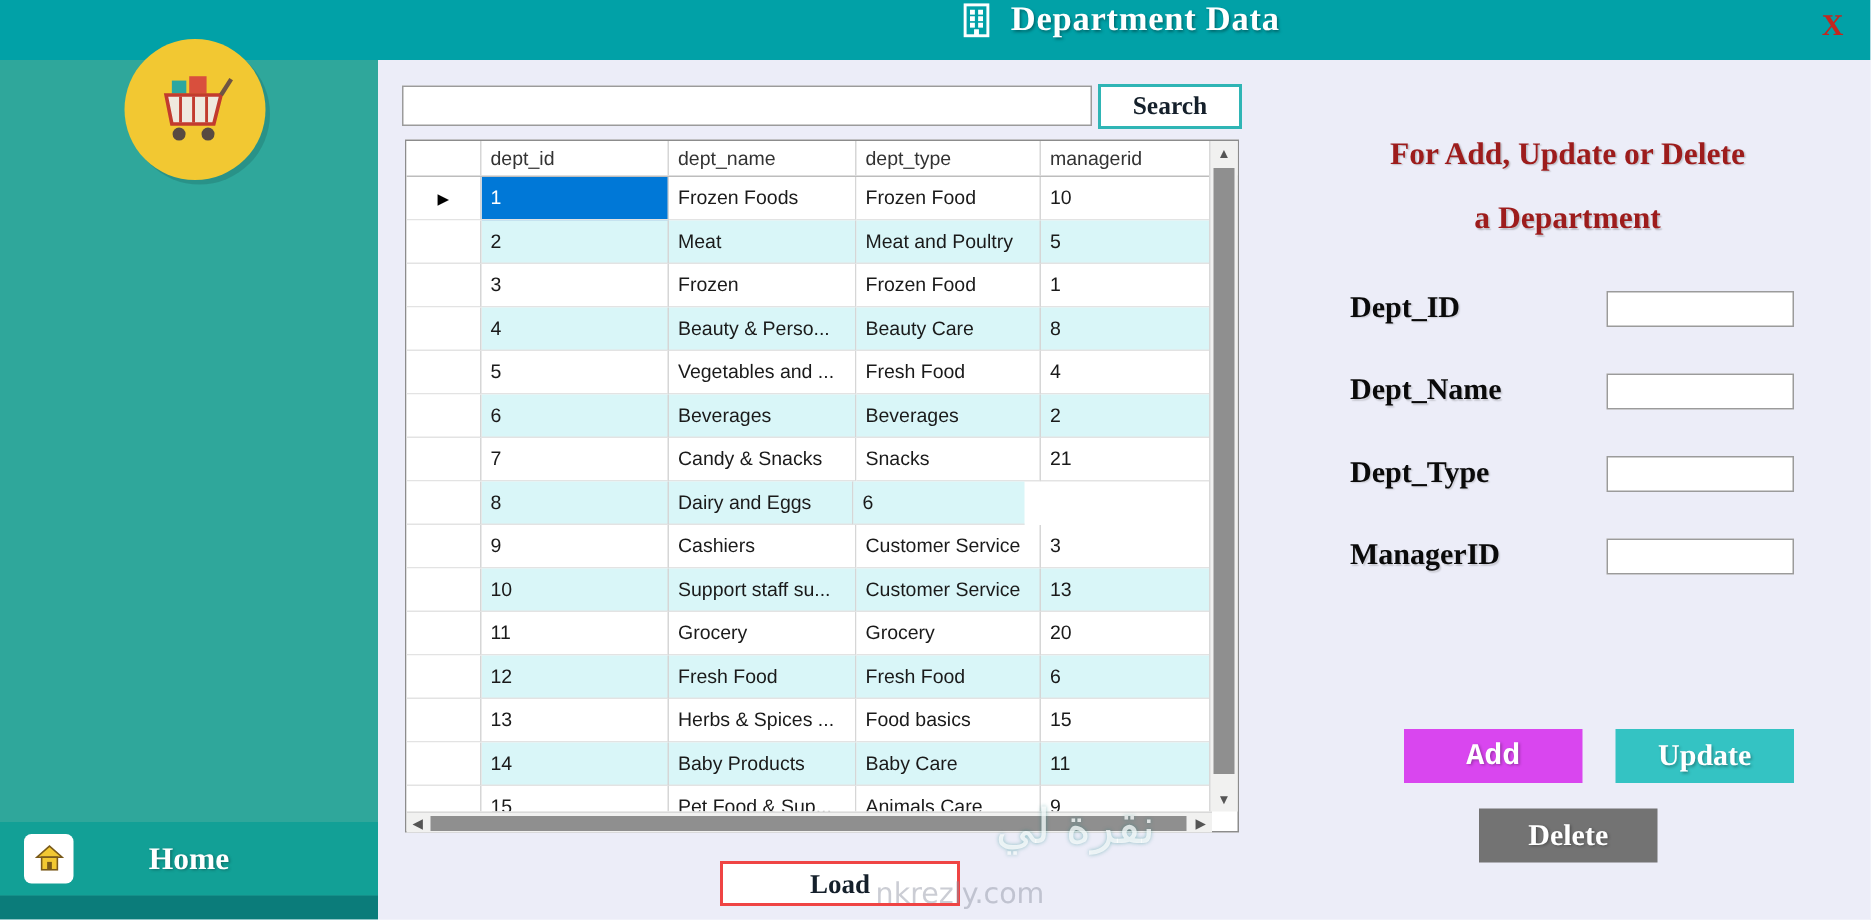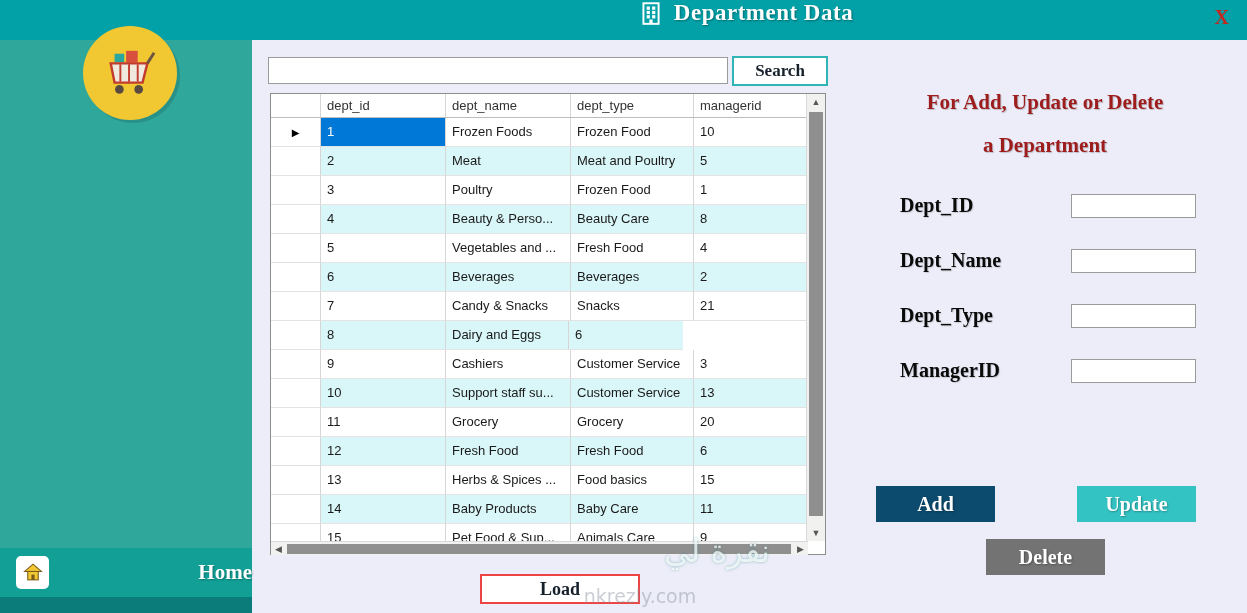--- a/index.html
+++ b/index.html
@@ -23,21 +23,21 @@
                  display: flex; align-items: center; justify-content: center; }
   .menu { position: absolute; left: 0; top: 140px; width: 252px; }
   .menu-item { height: 55px; line-height: 55px; text-align: center; color: #fff;
                font-family: "Liberation Serif", serif; font-weight: bold; font-size: 21px;
                letter-spacing: .5px; text-shadow: 1px 1px 2px rgba(0,0,0,.3); cursor: pointer; }
   .home-strip { position: absolute; left: 0; top: 548px; width: 252px; height: 49px;
                 background: #12A096; cursor: pointer; }
   .home-iconbox { position: absolute; left: 16px; top: 8px; width: 33px; height: 33px;
                   background: #fff; border-radius: 5px; display: flex; align-items: center; justify-content: center; }
   .home-label { position: absolute; left: 0; top: 0; width: 252px; height: 49px; line-height: 49px;
-                text-align: right; color: #fff; font-family: "Liberation Serif", serif;
+                text-align: center; color: #fff; font-family: "Liberation Serif", serif;
                 font-weight: bold; font-size: 21px; text-shadow: 1px 1px 2px rgba(0,0,0,.3); }
   .sidebar-bottom { position: absolute; left: 0; top: 597px; width: 252px; height: 16px; background: #0B7C7A; }
 
   
   .search-input { position: absolute; left: 268px; top: 57px; width: 460px; height: 27px;
                   border: 1px solid #9b9b9b; background: #fff; font-size: 14px; padding: 0 6px; outline: none; }
   .search-btn { position: absolute; left: 732px; top: 56px; width: 96px; height: 30px;
                 background: #fff; border: 2px solid #2FB5B5; font-family: "Liberation Serif", serif;
                 font-weight: bold; font-size: 17px; color: #15202B; cursor: pointer; }
 
@@ -89,21 +89,21 @@
              font-size: 21px; text-shadow: 1px 1px 1px rgba(0,0,0,.2); }
   .fields { position: absolute; left: 900px; top: 178px; width: 296px; }
   .field-row { display: flex; align-items: center; justify-content: space-between; height: 55px; }
   .field-label { font-family: "Liberation Serif", serif; font-weight: bold; font-size: 20px;
                  color: #0a0a0a; text-shadow: 1px 1px 1px rgba(0,0,0,.15); }
   .field-input { width: 125px; height: 24px; border: 1px solid #9b9b9b; background: #fff;
                  font-size: 14px; padding: 0 4px; outline: none; }
   .btn { position: absolute; width: 119px; height: 36px; border: none; color: #fff;
          font-family: "Liberation Serif", serif; font-weight: bold; font-size: 20px;
          text-shadow: 1px 1px 2px rgba(0,0,0,.3); cursor: pointer; }
-  .btn-add { left: 876px; top: 486px; background: #0c4a6e; }
+  .btn-add { left: 936px; top: 486px; background: #d946ef; font-family: Liberation Mono, monospace; }
   .btn-update { left: 1077px; top: 486px; background: #34C3C3; }
   .btn-delete { left: 986px; top: 539px; background: #737373; }
 
   
   .wm-ar { position: absolute; left: 510px; top: 532px; width: 260px; text-align: right;
            font-family: "DejaVu Sans", sans-serif; font-size: 32px; font-weight: normal;
            color: rgba(255,255,255,.75); text-shadow: 0 0 3px rgba(0,120,120,.4); pointer-events: none; }
   .wm-en { position: absolute; left: 510px; top: 585px; width: 260px; text-align: center;
            font-family: "DejaVu Sans", sans-serif; font-size: 19px;
            color: rgba(140,145,160,.45); pointer-events: none; }
@@ -192,21 +192,21 @@
         <div class="grow alt">
           <div class="gc c-rowhead"></div>
           <div class="gc c-id">2</div>
           <div class="gc c-name">Meat</div>
           <div class="gc c-type">Meat and Poultry</div>
           <div class="gc c-mgr">5</div>
         </div>
         <div class="grow">
           <div class="gc c-rowhead"></div>
           <div class="gc c-id">3</div>
-          <div class="gc c-name">Poultry</div>
+          <div class="gc c-name">Frozen</div>
           <div class="gc c-type">Frozen Food</div>
           <div class="gc c-mgr">1</div>
         </div>
         <div class="grow alt">
           <div class="gc c-rowhead"></div>
           <div class="gc c-id">4</div>
           <div class="gc c-name">Beauty &amp; Perso...</div>
           <div class="gc c-type">Beauty Care</div>
           <div class="gc c-mgr">8</div>
         </div>

